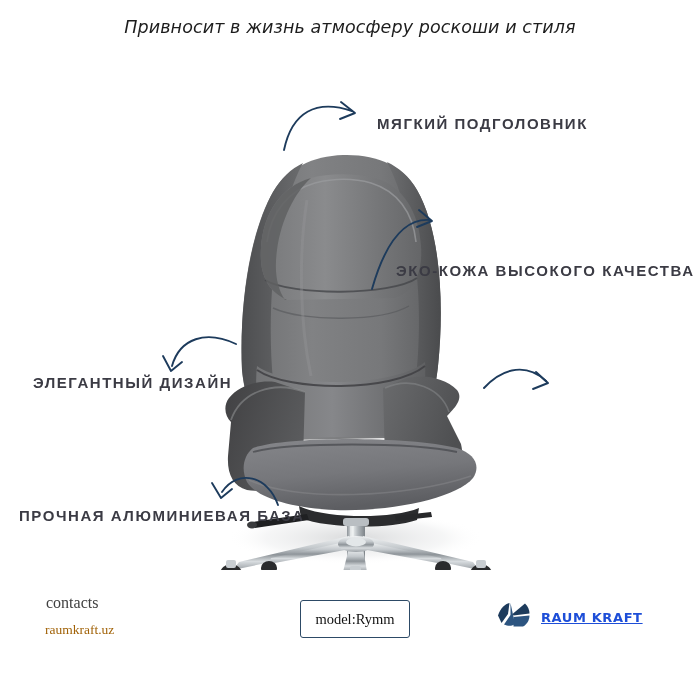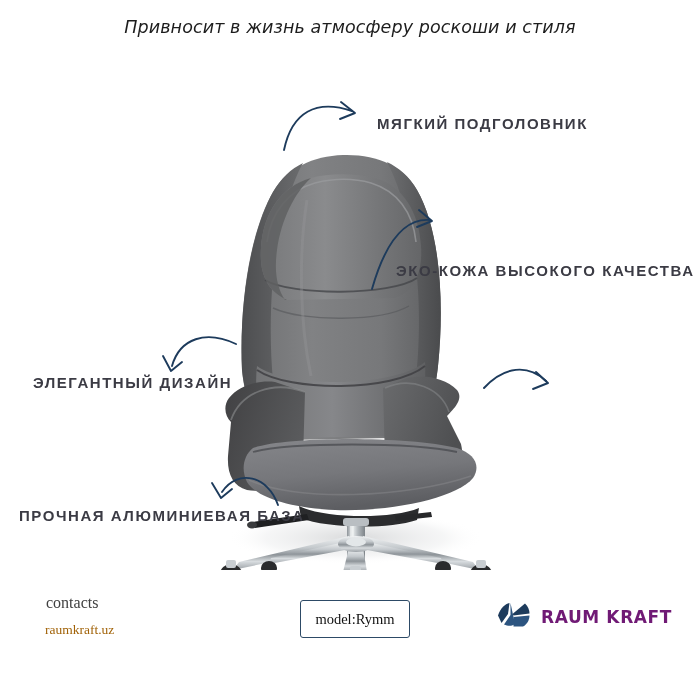--- a/index.html
+++ b/index.html
@@ -103,24 +103,25 @@
   #logo {
     position: absolute;
     left: 497px;
     top: 602px;
     display: flex;
     align-items: center;
     gap: 10px;
   }
   #logo-text {
     font-family: "DejaVu Sans", sans-serif;
-    font-size: 17px;
+    font-size: 13px;
     font-weight: 700;
     letter-spacing: 0.6px;
-    color: #701a75;
+    color: #1d4ed8;
+    text-decoration: underline;
   }
 </style>
 </head>
 <body>
 
 <div id="page">
 
   <div id="title">Привносит в жизнь атмосферу роскоши и стиля</div>
 
   <div id="chair">

